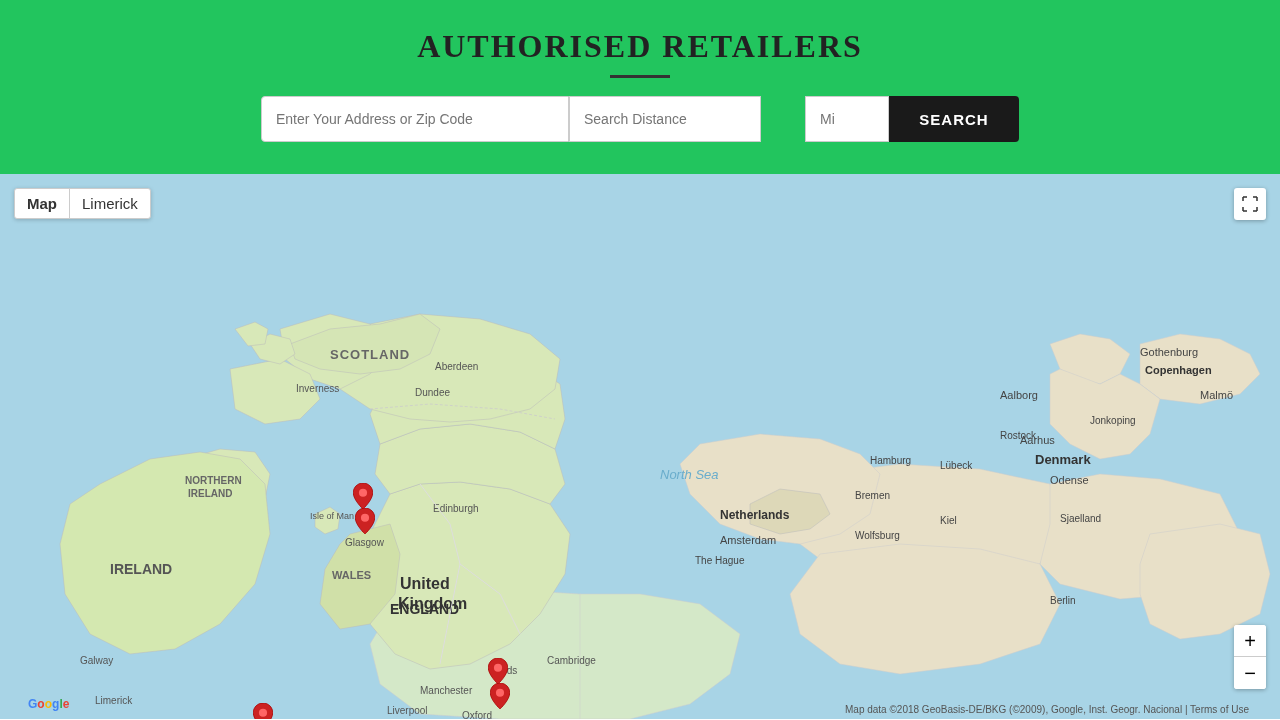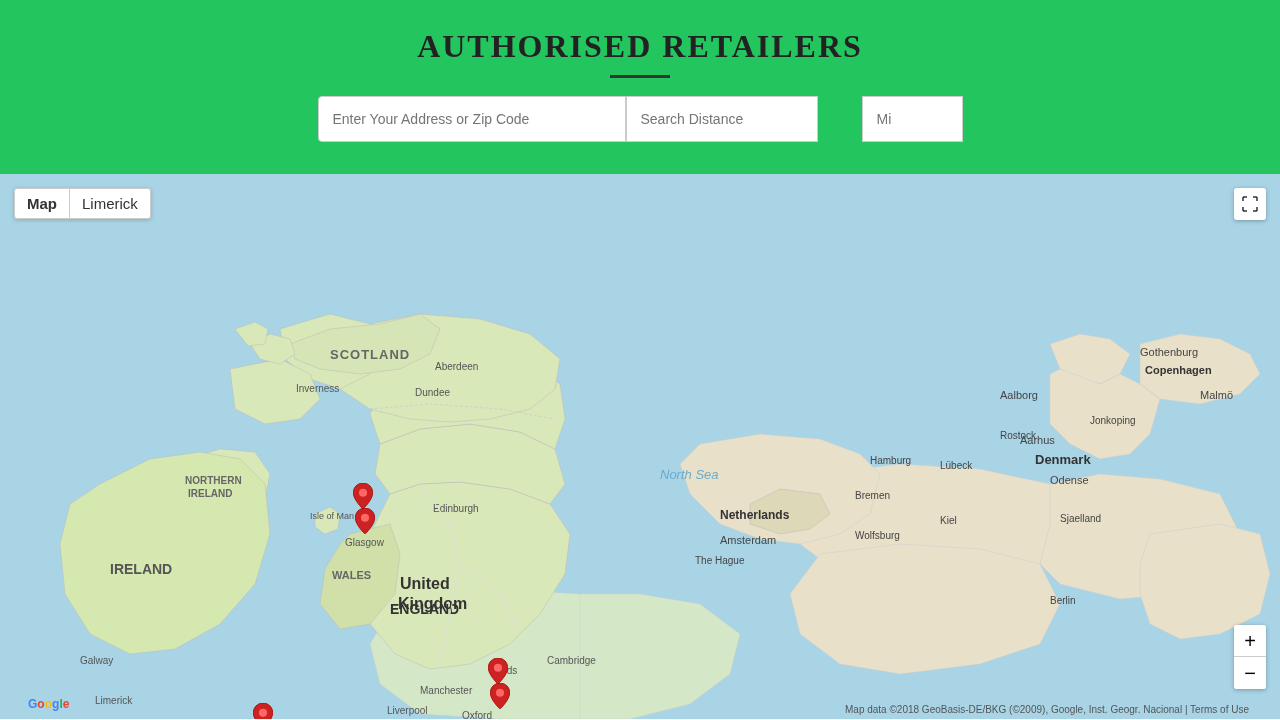--- a/index.html
+++ b/index.html
@@ -47,21 +47,21 @@
       width: 308px;
       border-radius: 4px 0 0 4px;
     }
 
     .distance-input {
       width: 192px;
       border-left: none;
     }
 
     .unit-input {
-      width: 101px;
+      width: 84px;
       border-left: none;
       border-radius: 0;
       margin-left: 44px;
     }
 
     .search-btn {
       height: 46px;
       width: 130px;
       background: #1a1a1a;
       color: #fff;
@@ -204,20 +204,21 @@
 <div>
 
   <div class="header">
     <h1>AUTHORISED RETAILERS</h1>
     <div class="header-divider"></div>
 
     <div class="search-bar">
       <input class="search-bar input address-input" type="text" placeholder="Enter Your Address or Zip Code" style="">
       <input class="search-bar input distance-input" type="text" placeholder="Search Distance" style="">
       <input class="search-bar input unit-input" type="text" placeholder="Mi" style="">
+      <button class="search-btn">SEARCH</button>
     </div>
   </div>
 
   <div class="map-container">
 
     <svg class="map-bg" viewBox="0 0 1280 545" xmlns="http://www.w3.org/2000/svg">
 
       <rect width="1280" height="545" fill="#a8d4e6"></rect>
 
       <path d="M1050,170 L1080,160 L1110,165 L1130,180 L1120,200 L1100,210 L1080,205 L1060,195 Z" fill="#e8e0c8" stroke="#ccc" stroke-width="0.5"></path>

